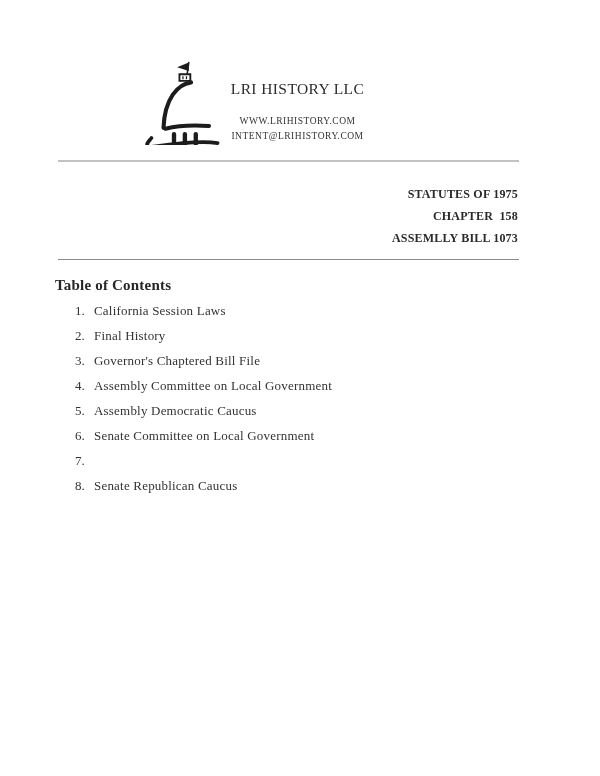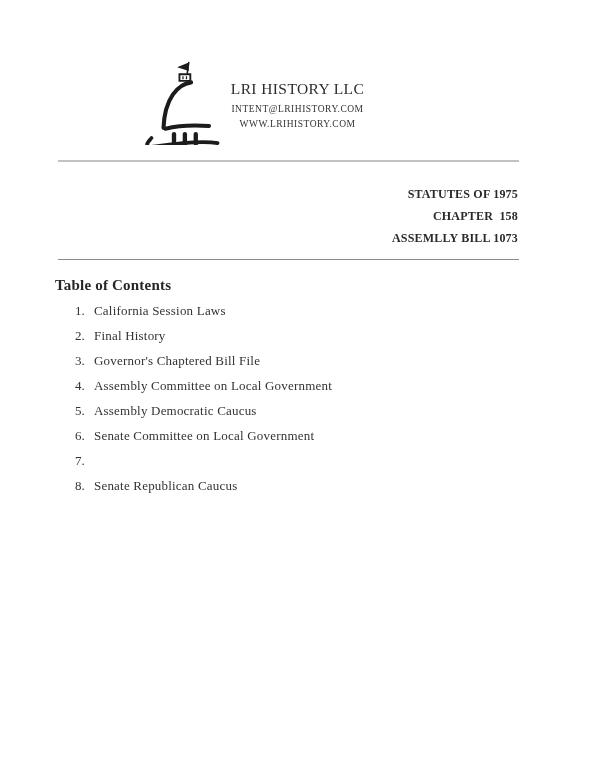--- a/index.html
+++ b/index.html
@@ -30,21 +30,21 @@
     left: 180px;
     top: 79px;
     width: 235px;
     text-align: center;
   }
   .company-name {
     font-size: 15.5px;
     line-height: 19px;
     letter-spacing: 0.4px;
     color: #2b2b2b;
-    margin-bottom: 4px;
+    margin-bottom: 16px;
     white-space: nowrap;
   }
   .contact-line {
     font-size: 9.5px;
     line-height: 14.5px;
     letter-spacing: 0.5px;
     color: #333333;
     white-space: nowrap;
   }
 
@@ -145,22 +145,22 @@
       <path d="M41,94 v12" stroke-width="5.6" stroke-linecap="round"></path>
       <path d="M55,94 v14" stroke-width="5.6" stroke-linecap="round"></path>
       <path d="M69,94 v12" stroke-width="5.6" stroke-linecap="round"></path>
 
       <path d="M12,99 C9,103 3,108 9,110 C14,111.5 30,107.5 52,105.5 C72,103.8 88,104 97,105.5" stroke-width="4.8" stroke-linecap="round"></path>
     </svg>
   </div>
 
   <div class="header-text">
     <div class="company-name">LRI HISTORY LLC</div>
+    <div class="contact-line">WWW.LRIHISTORY.COM</div>
     <div class="contact-line">INTENT@LRIHISTORY.COM</div>
-    <div class="contact-line">WWW.LRIHISTORY.COM</div>
   </div>
 
   <div class="rule-1"></div>
 
   <div class="bill-ref">
     <div class="ref-line">STATUTES OF 1975</div>
     <div class="ref-line">CHAPTER  158</div>
     <div class="ref-line">ASSEMLLY BILL 1073</div>
   </div>
 

